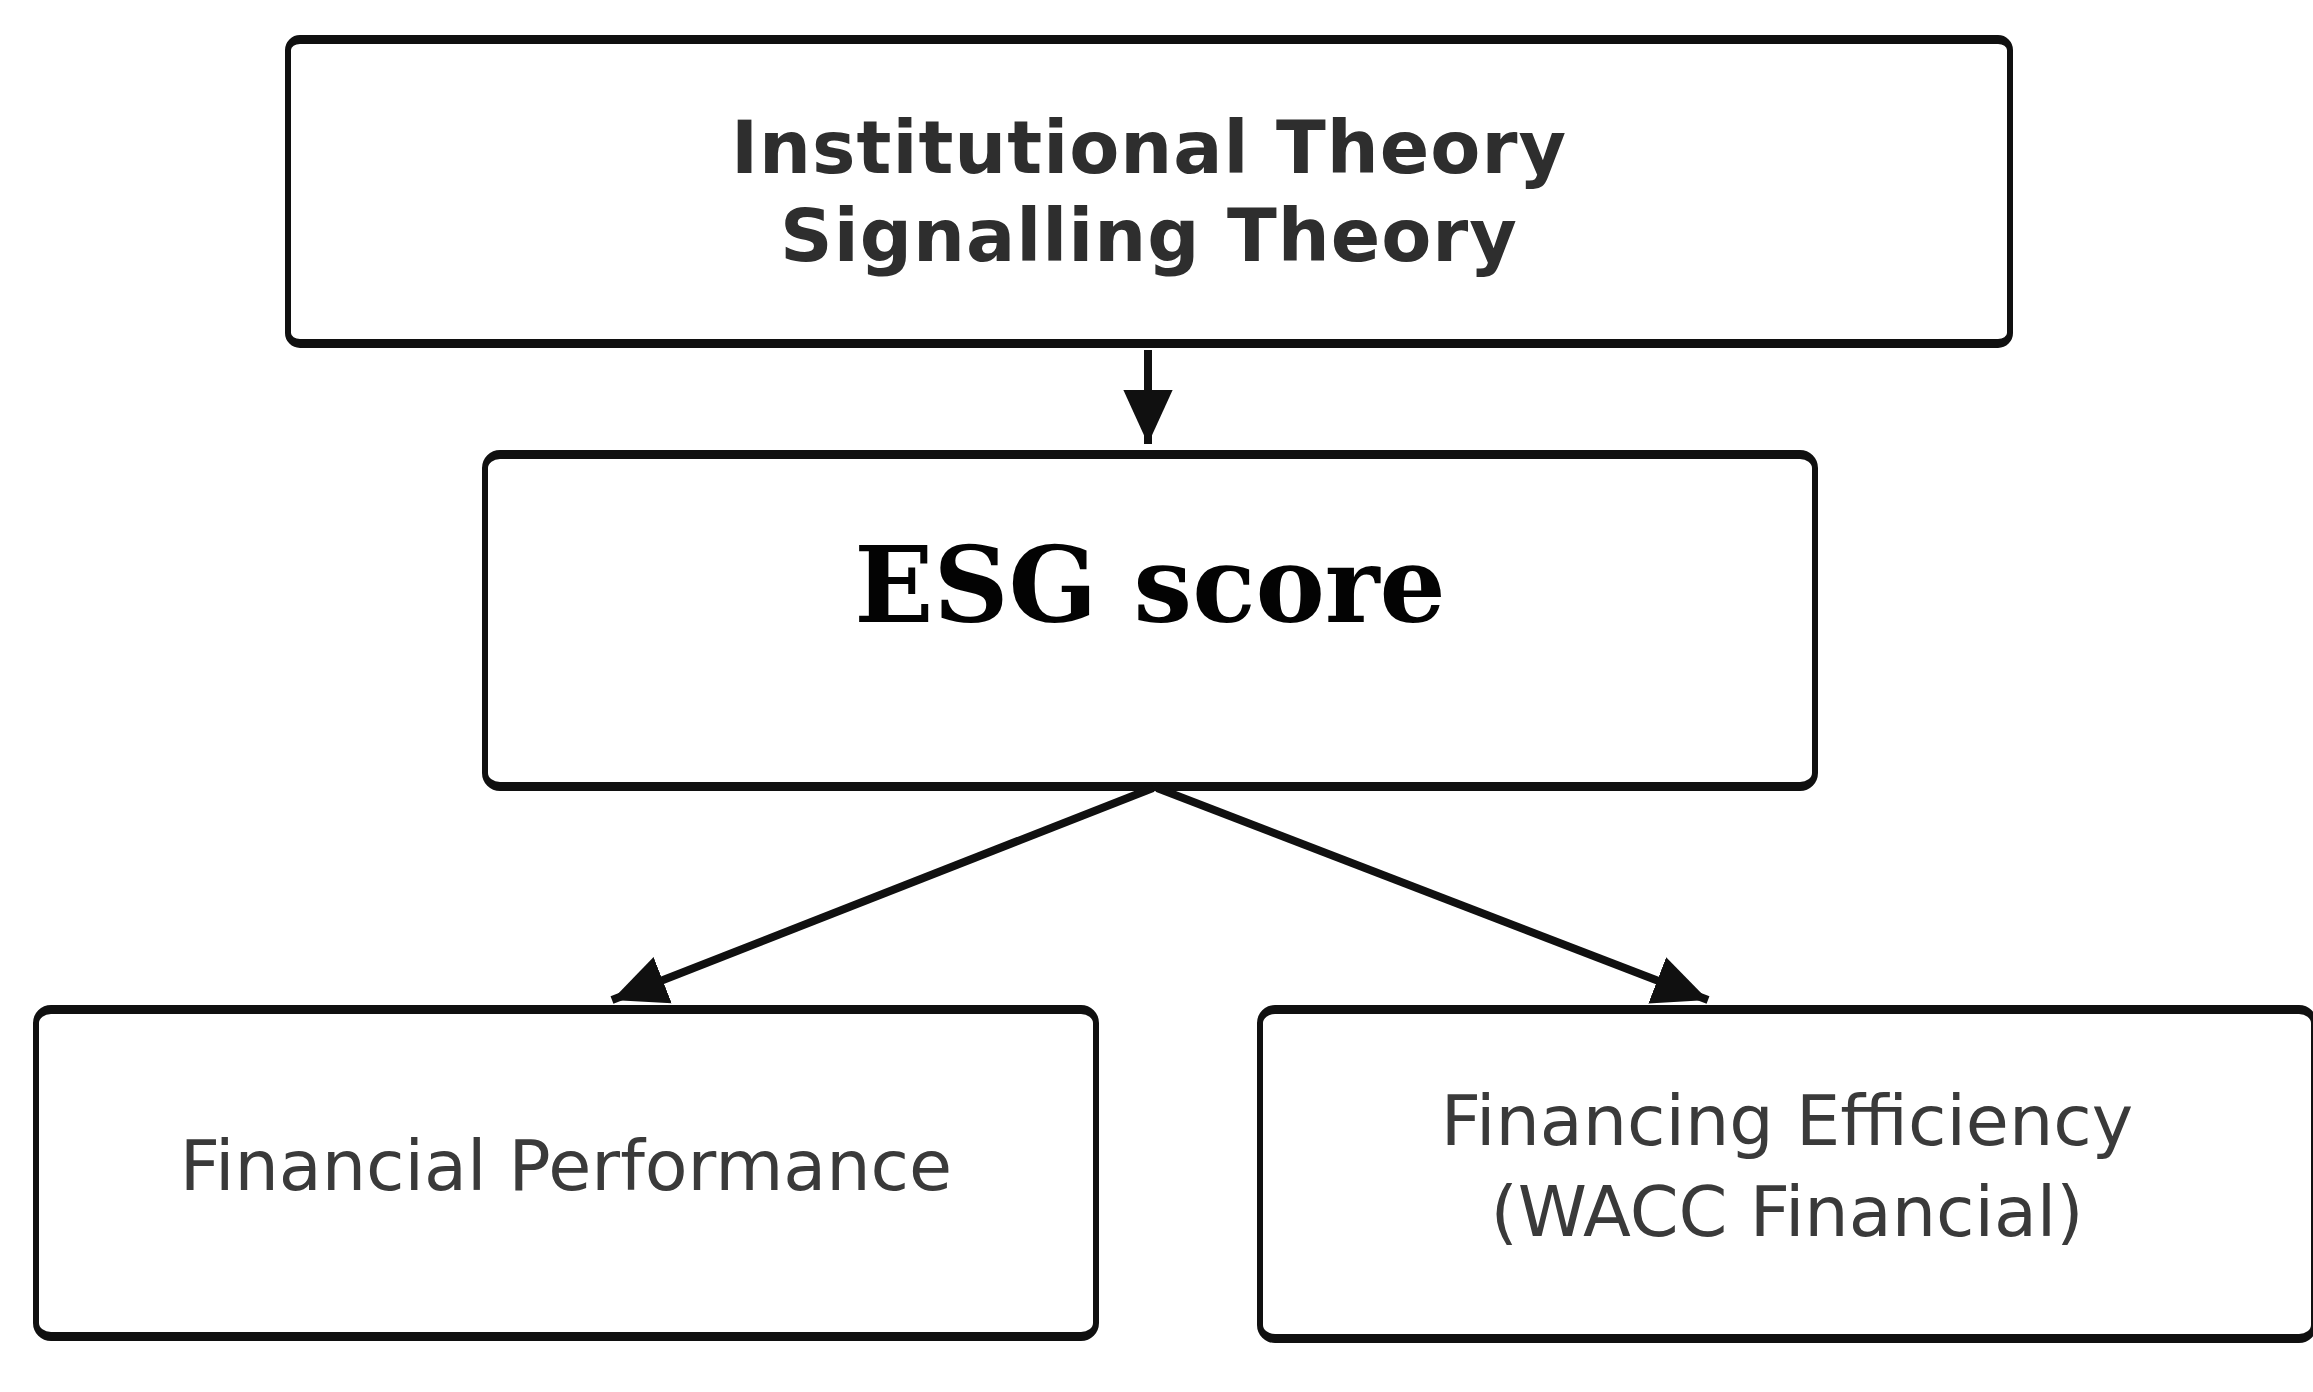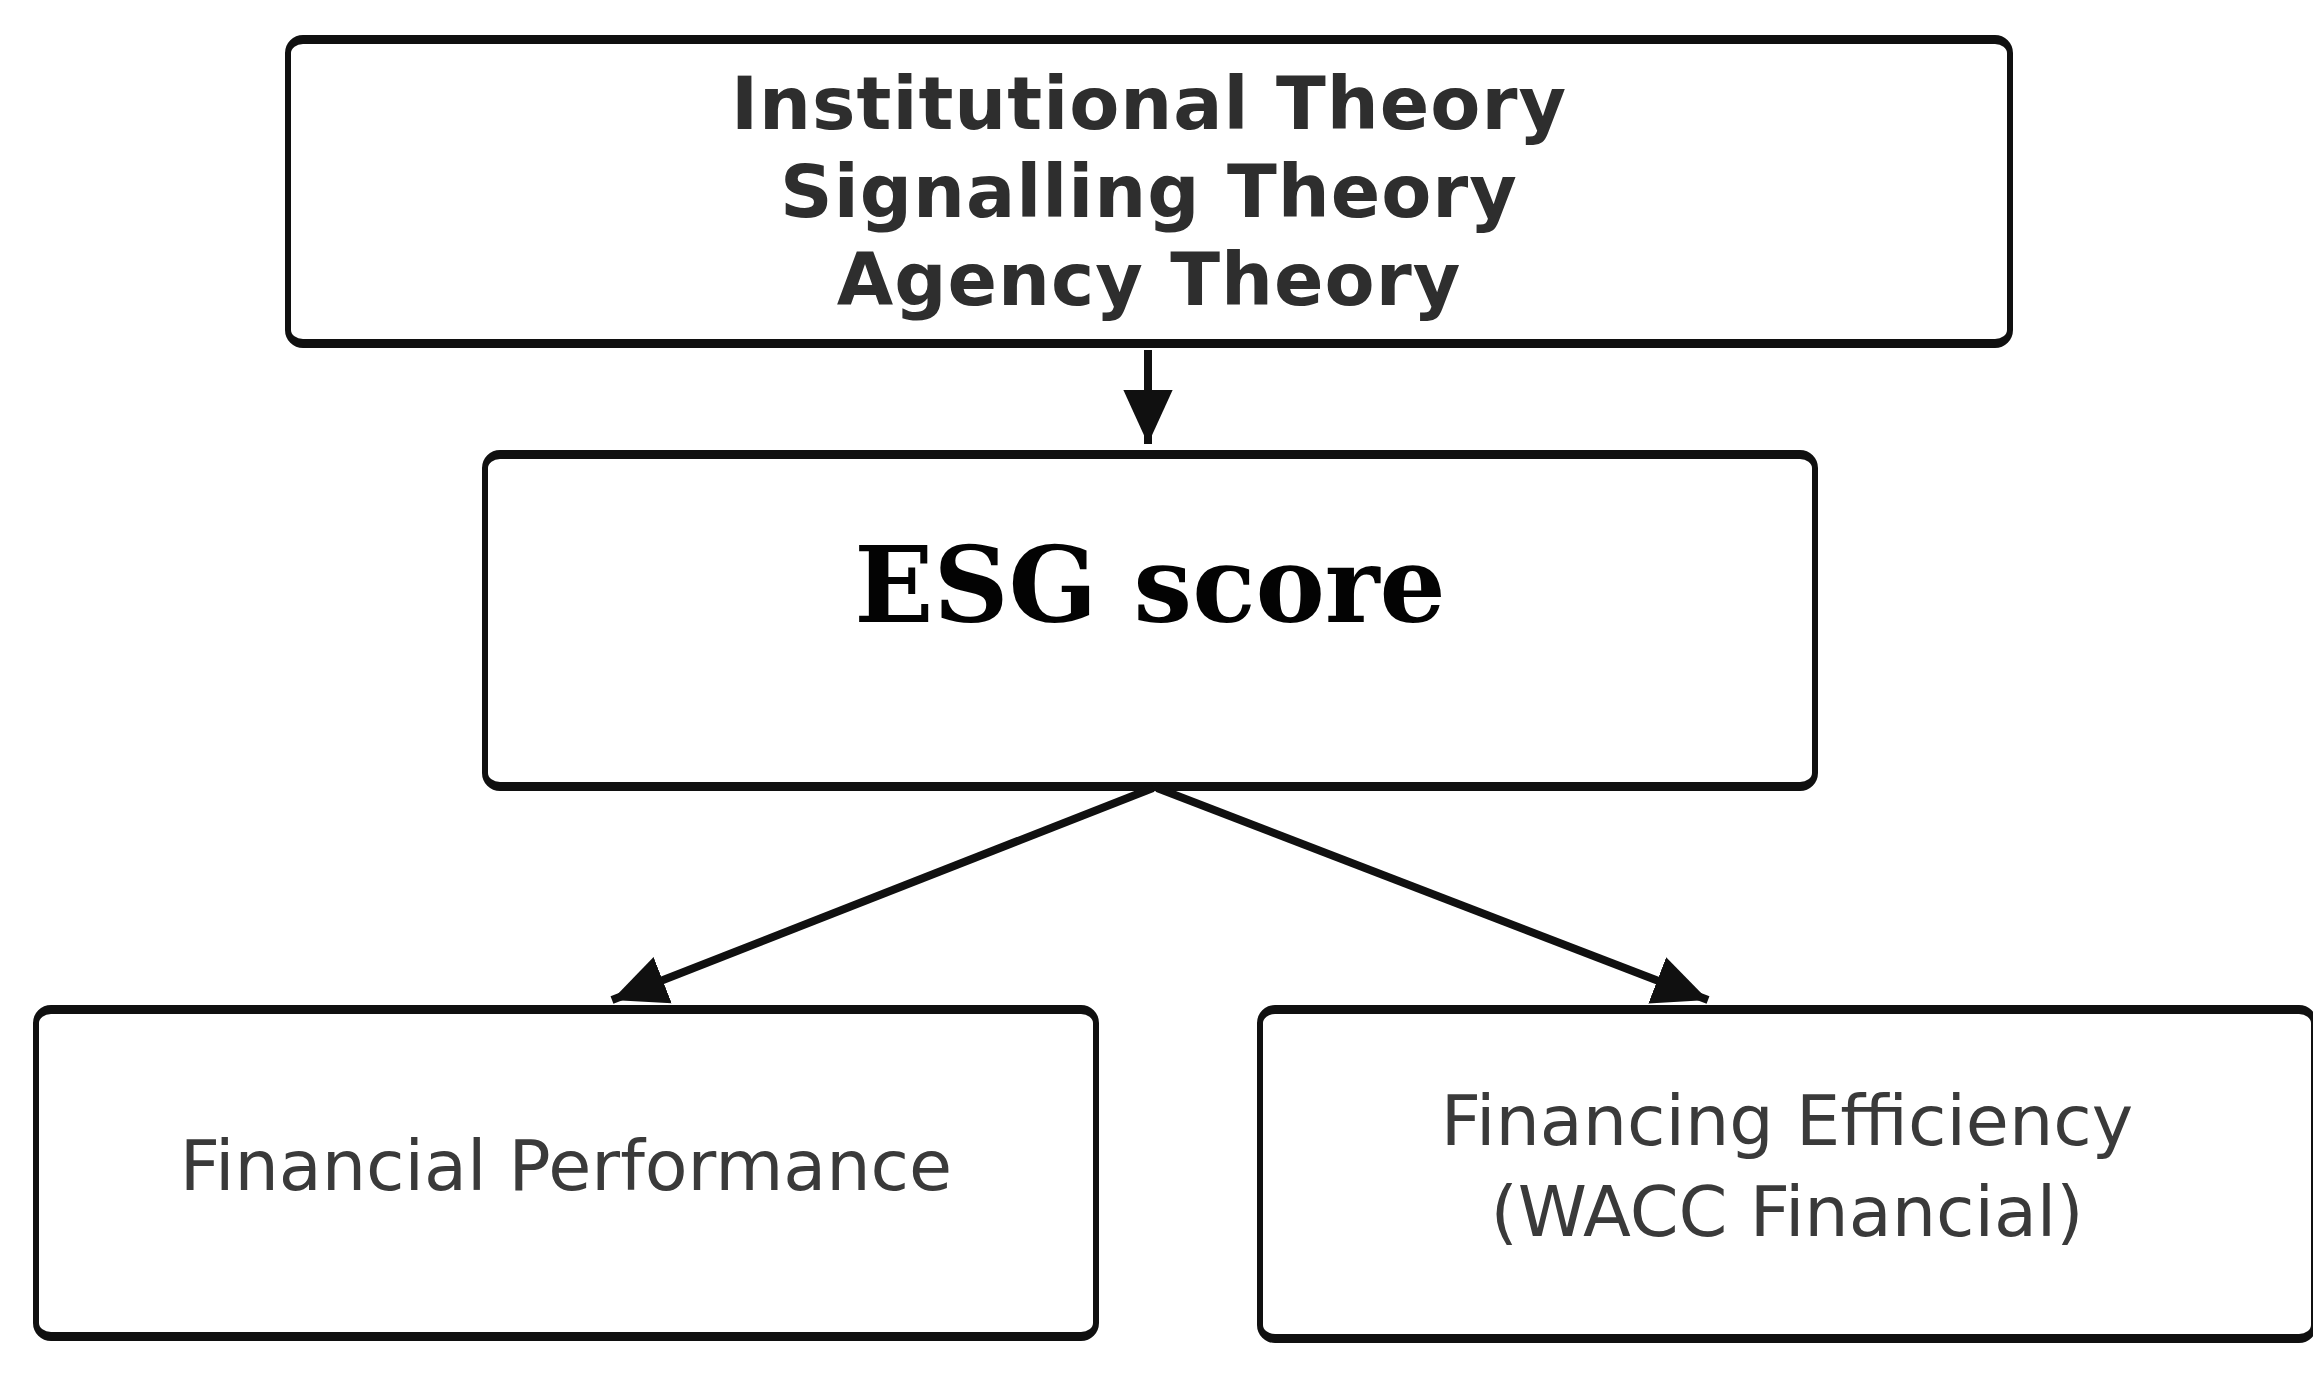--- a/index.html
+++ b/index.html
@@ -25,21 +25,21 @@
     border-radius: 18px;
     display: flex;
     flex-direction: column;
     align-items: center;
     justify-content: center;
     text-align: center;
     z-index: 1;
   }
   #node-theories {
     left: 285px; top: 35px;
-    width: 1728px; height: 313px;
+    width: 1728px; height: 313px; border-radius: 15px;
   }
   #node-theories .nline {
     font-size: 73px;
     font-weight: bold;
     line-height: 88px;
     color: #2e2e2e;
     letter-spacing: 1px;
     white-space: nowrap;
   }
   #node-esg {
@@ -92,21 +92,20 @@
       </marker>
     </defs>
     <line x1="1148" y1="350" x2="1148" y2="444" stroke="#101010" stroke-width="8" marker-end="url(#ah)"></line>
     <line x1="1153" y1="788" x2="612" y2="1000" stroke="#101010" stroke-width="8" marker-end="url(#ah)"></line>
     <line x1="1157" y1="788" x2="1708" y2="1000" stroke="#101010" stroke-width="8" marker-end="url(#ah)"></line>
   </svg>
 
   <div class="node" id="node-theories">
     <div class="nline">Institutional Theory</div>
     <div class="nline">Signalling Theory</div>
-    <div class="nline">Agency Theory</div>
   </div>
 
   <div class="node" id="node-esg">
     <div class="esg-label">ESG score</div>
   </div>
 
   <div class="node" id="node-finperf">
     <div class="bottom-line">Financial Performance</div>
   </div>
 

